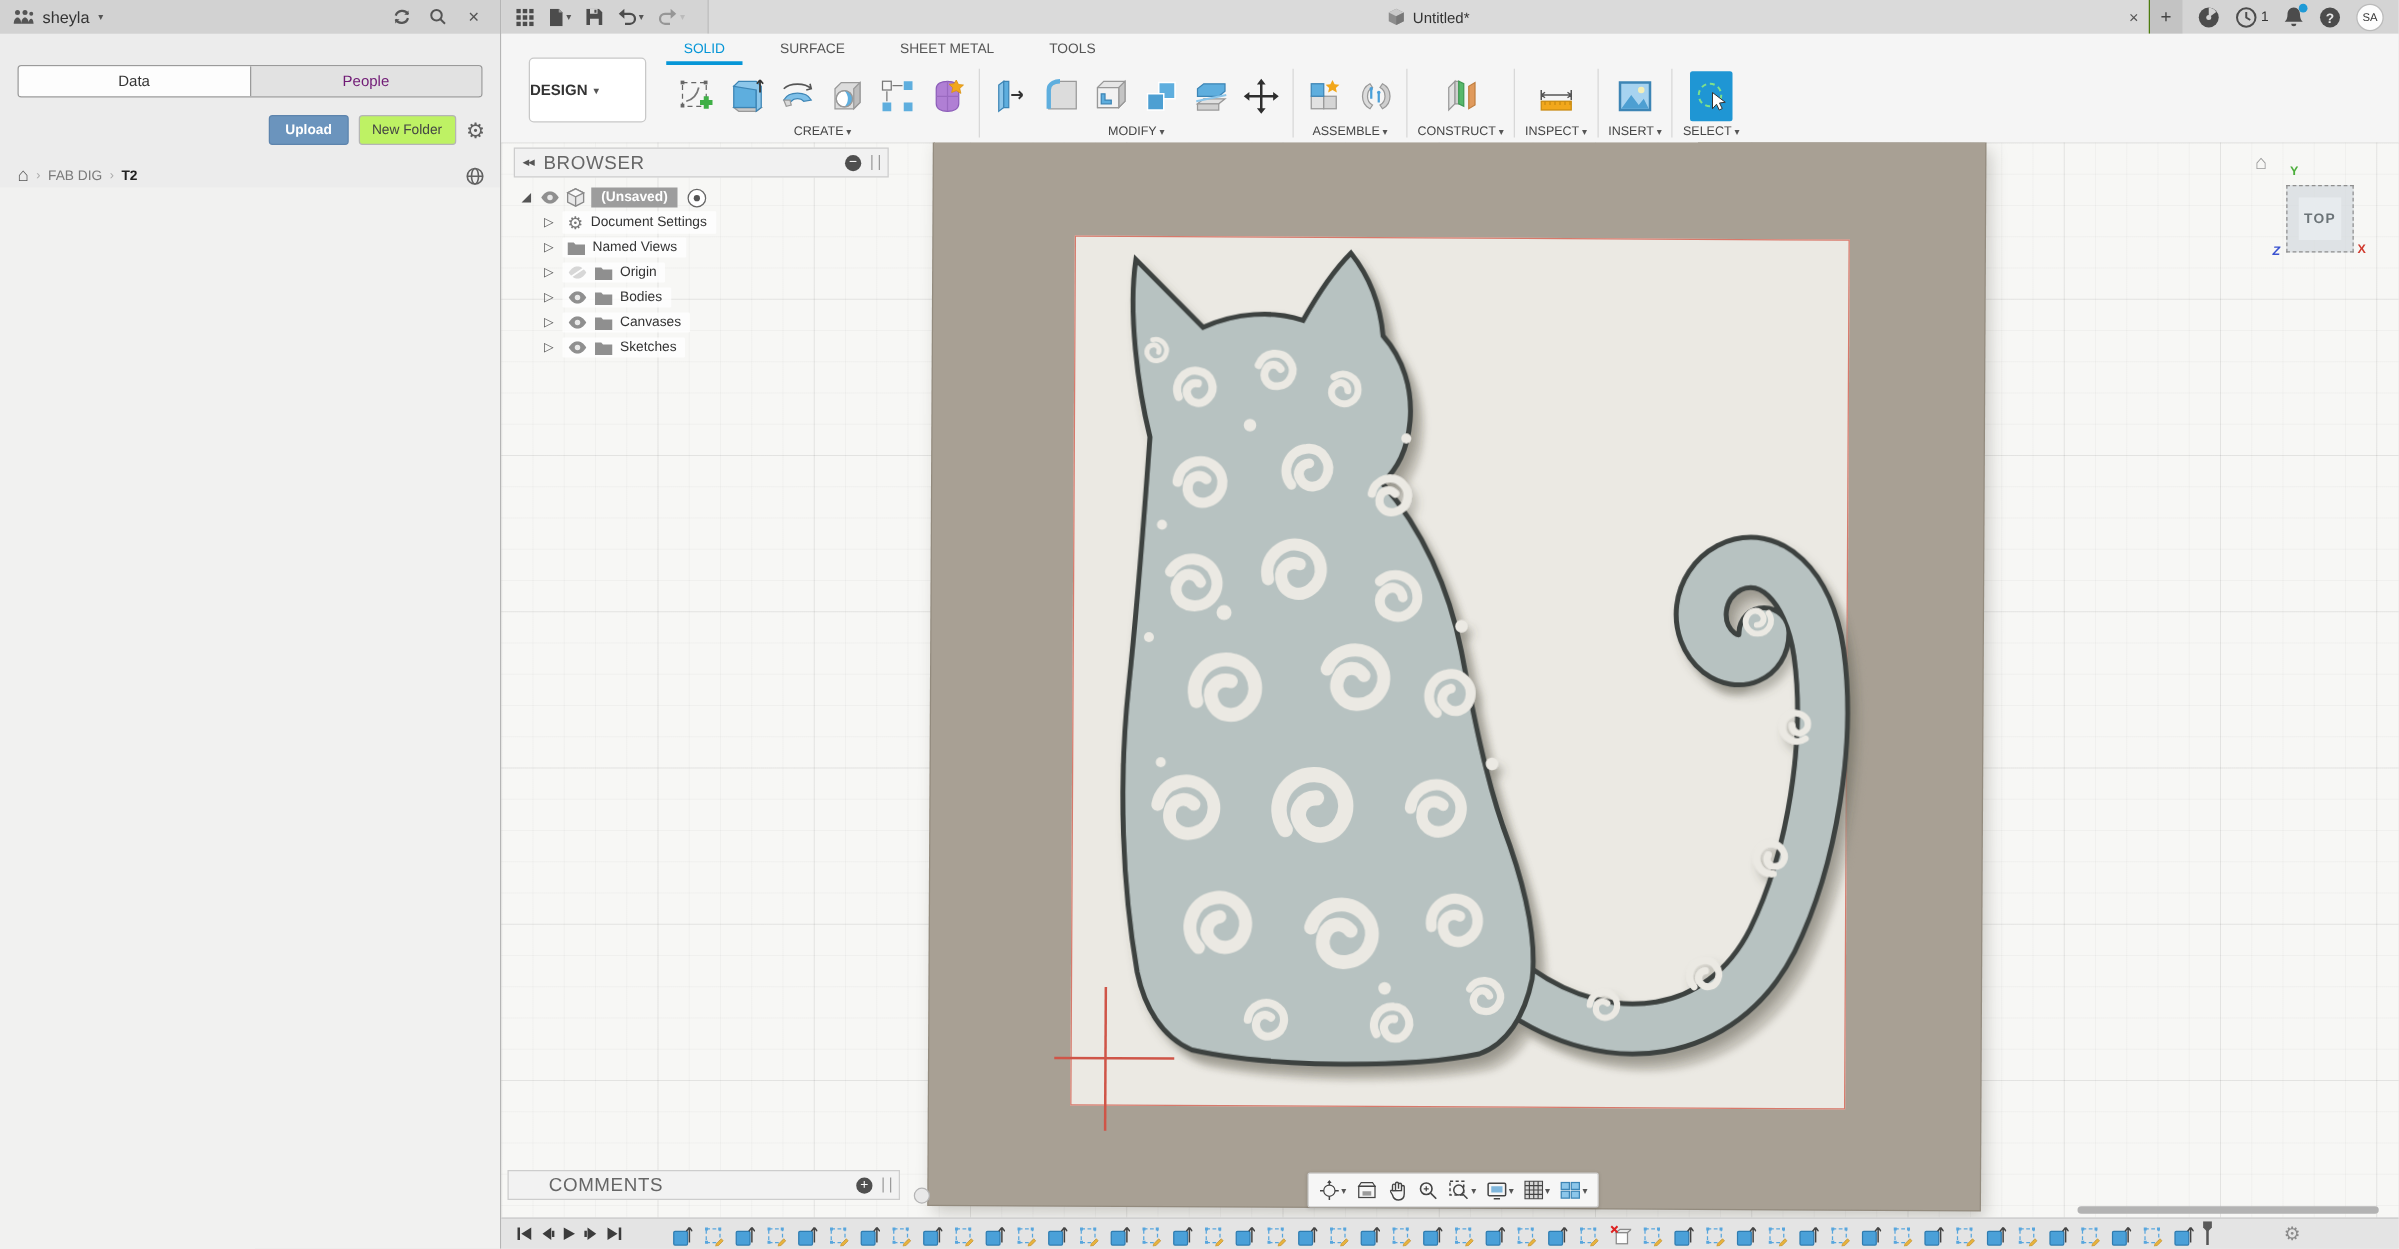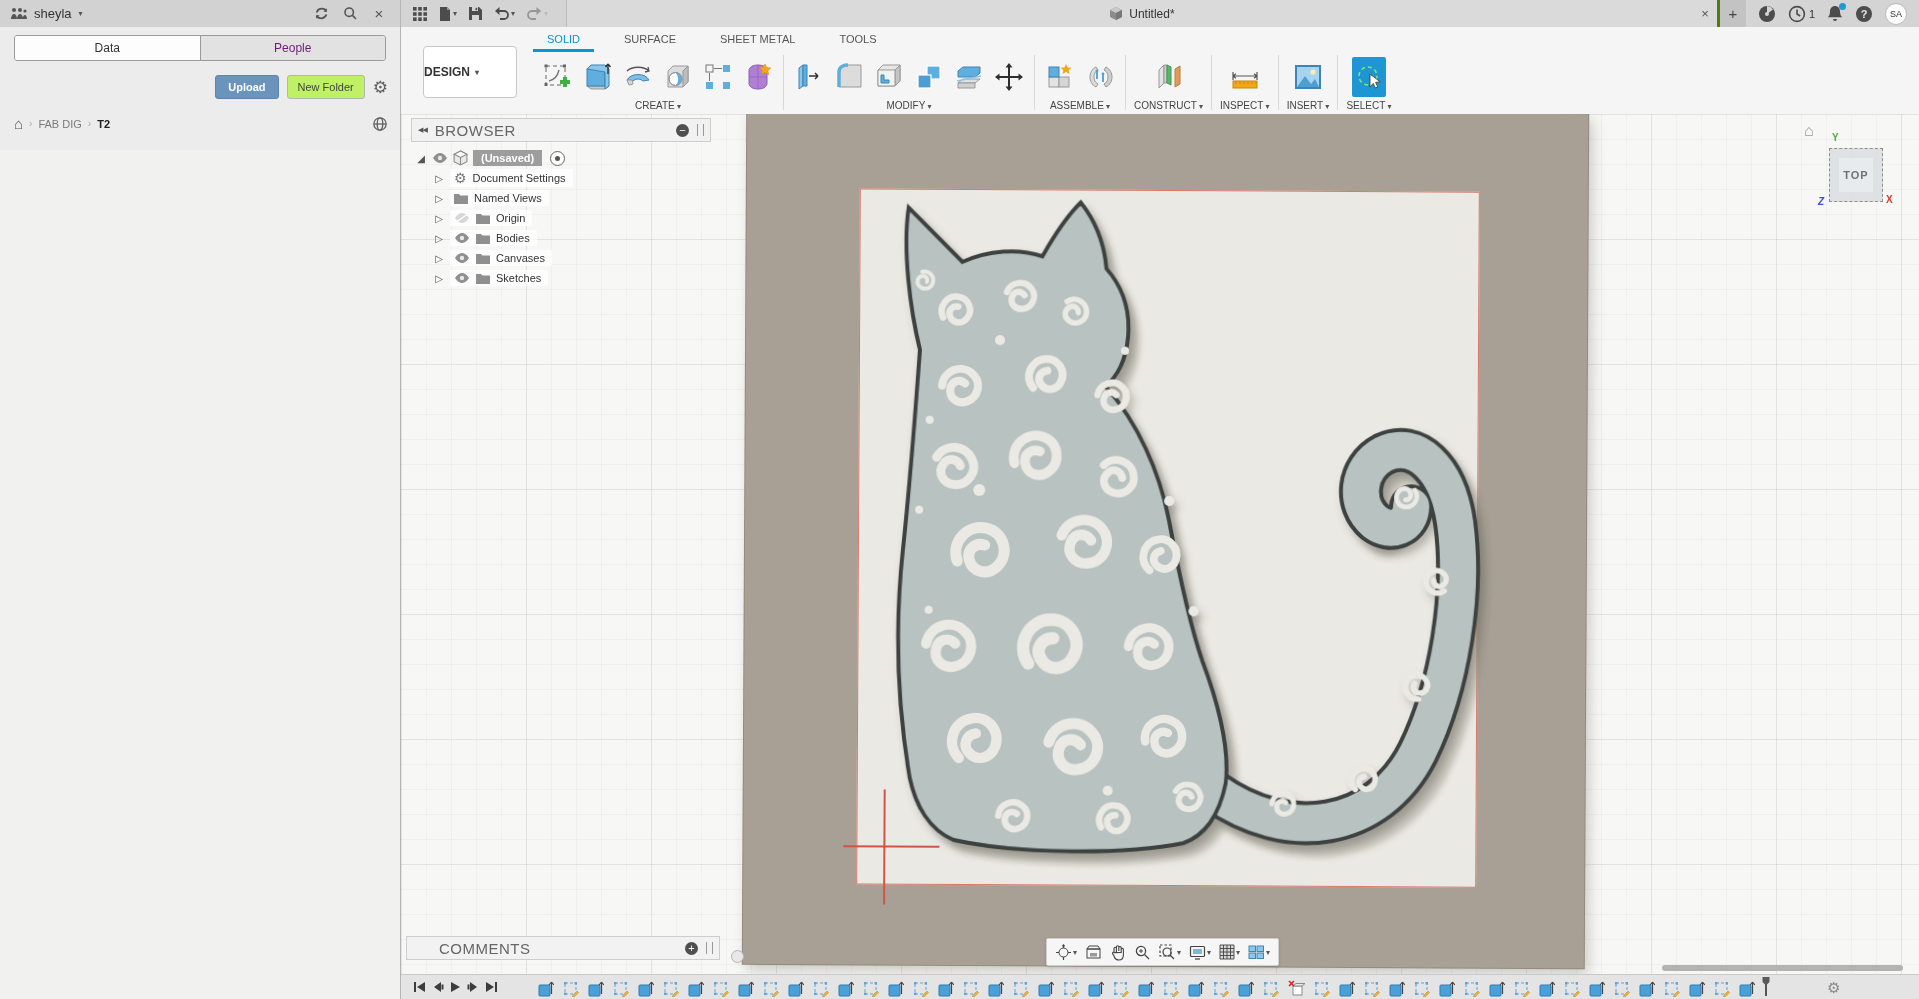--- a/index.html
+++ b/index.html
@@ -8,42 +8,42 @@
        -webkit-font-smoothing:antialiased;}
   svg{display:block;}
   .ic{display:inline-flex;align-items:center;justify-content:center;}
 
   
   .data-panel{position:absolute;left:0;top:0;width:400px;height:999px;background:#ececec;border-right:1px solid #b5b5b5;}
   .dp-top{height:27px;background:#d2d2d2;display:flex;align-items:center;padding:0 10px;gap:7px;}
   .dp-user{font-size:13px;color:#333;}
   .dp-top .spacer{flex:1;}
   .dp-top .tbtn{width:22px;height:22px;color:#555;cursor:pointer;}
-  .dp-tabs{display:flex;margin:8px 14px 0 14px;border:1px solid #9a9a9a;border-radius:3px;overflow:hidden;height:24px;}
+  .dp-tabs{display:flex;margin:25px 14px 0 14px;border:1px solid #9a9a9a;border-radius:3px;overflow:hidden;height:24px;}
   .dp-tab{flex:1;display:flex;align-items:center;justify-content:center;font-size:12px;color:#701a75;background:#e2e2e2;cursor:pointer;}
   .dp-tab.active{background:#fdfdfd;color:#333;}
   .dp-tab + .dp-tab{border-left:1px solid #9a9a9a;}
   .dp-actions{display:flex;justify-content:flex-end;align-items:center;gap:8px;margin:14px 12px 0 0;}
   .btn-upload{background:#6b94bd;border:1px solid #5d84ad;color:#fff;font-weight:bold;font-size:11px;padding:5px 12px;border-radius:3px;cursor:pointer;}
   .btn-newfolder{background:#bef264;border:1px solid #b5b5b5;color:#444;font-size:11px;padding:5px 10px;border-radius:3px;cursor:pointer;}
   .dp-gear{font-size:17px;color:#616161;cursor:pointer;line-height:1;}
   .dp-breadcrumb{display:flex;align-items:center;gap:6px;margin:16px 12px 0 14px;font-size:11px;color:#7a7a7a;}
   .dp-breadcrumb .home{font-size:15px;color:#555;cursor:pointer;}
   .dp-breadcrumb .sep{color:#aaa;font-size:10px;}
   .dp-breadcrumb .cur{color:#222;font-weight:bold;}
   .dp-breadcrumb .spacer{flex:1;}
   .dp-content{position:absolute;left:0;right:0;top:150px;bottom:0;background:#f1f1f0;}
 
   
   .titlebar{position:absolute;left:401px;top:0;right:0;height:27px;background:#d4d4d4;display:flex;align-items:center;}
   .qt{display:flex;align-items:center;gap:4px;padding:0 8px;height:100%;}
   .qt .qbtn{height:22px;display:flex;align-items:center;gap:2px;padding:0 4px;color:#4c4c4c;cursor:pointer;}
   .caret{font-size:8px;color:#555;}
   .caret.dis{color:#9f9f9f;}
-  .doc-tab{flex:1;height:100%;margin-left:6px;background:#dadada;border-left:1px solid #bcbcbc;border-right:3px solid #4d7c0f;
+  .doc-tab{flex:1;height:100%;margin-left:6px;background:#dadada;border-left:1px solid #bcbcbc;border-right:1px solid #4d7c0f;
            display:flex;align-items:center;justify-content:center;gap:6px;font-size:12px;color:#333;position:relative;cursor:pointer;}
   .doc-tab .closex{position:absolute;right:8px;font-size:13px;color:#555;cursor:pointer;}
   .newtab{width:26px;height:100%;background:#c3c3c3;display:flex;align-items:center;justify-content:center;font-size:15px;color:#444;cursor:pointer;}
   .tb-right{display:flex;align-items:center;gap:12px;padding:0 12px;}
   .tb-right .tbi{position:relative;cursor:pointer;display:flex;align-items:center;gap:3px;}
   .jobcount{font-size:11px;color:#333;}
   .belldot{position:absolute;top:-2px;right:-3px;width:7px;height:7px;border-radius:50%;background:#1f9ad6;}
   .avatar{width:20px;height:20px;border-radius:50%;background:#fdfdfd;border:1px solid #bbb;display:flex;align-items:center;justify-content:center;font-size:9px;color:#333;cursor:pointer;}
 
   

